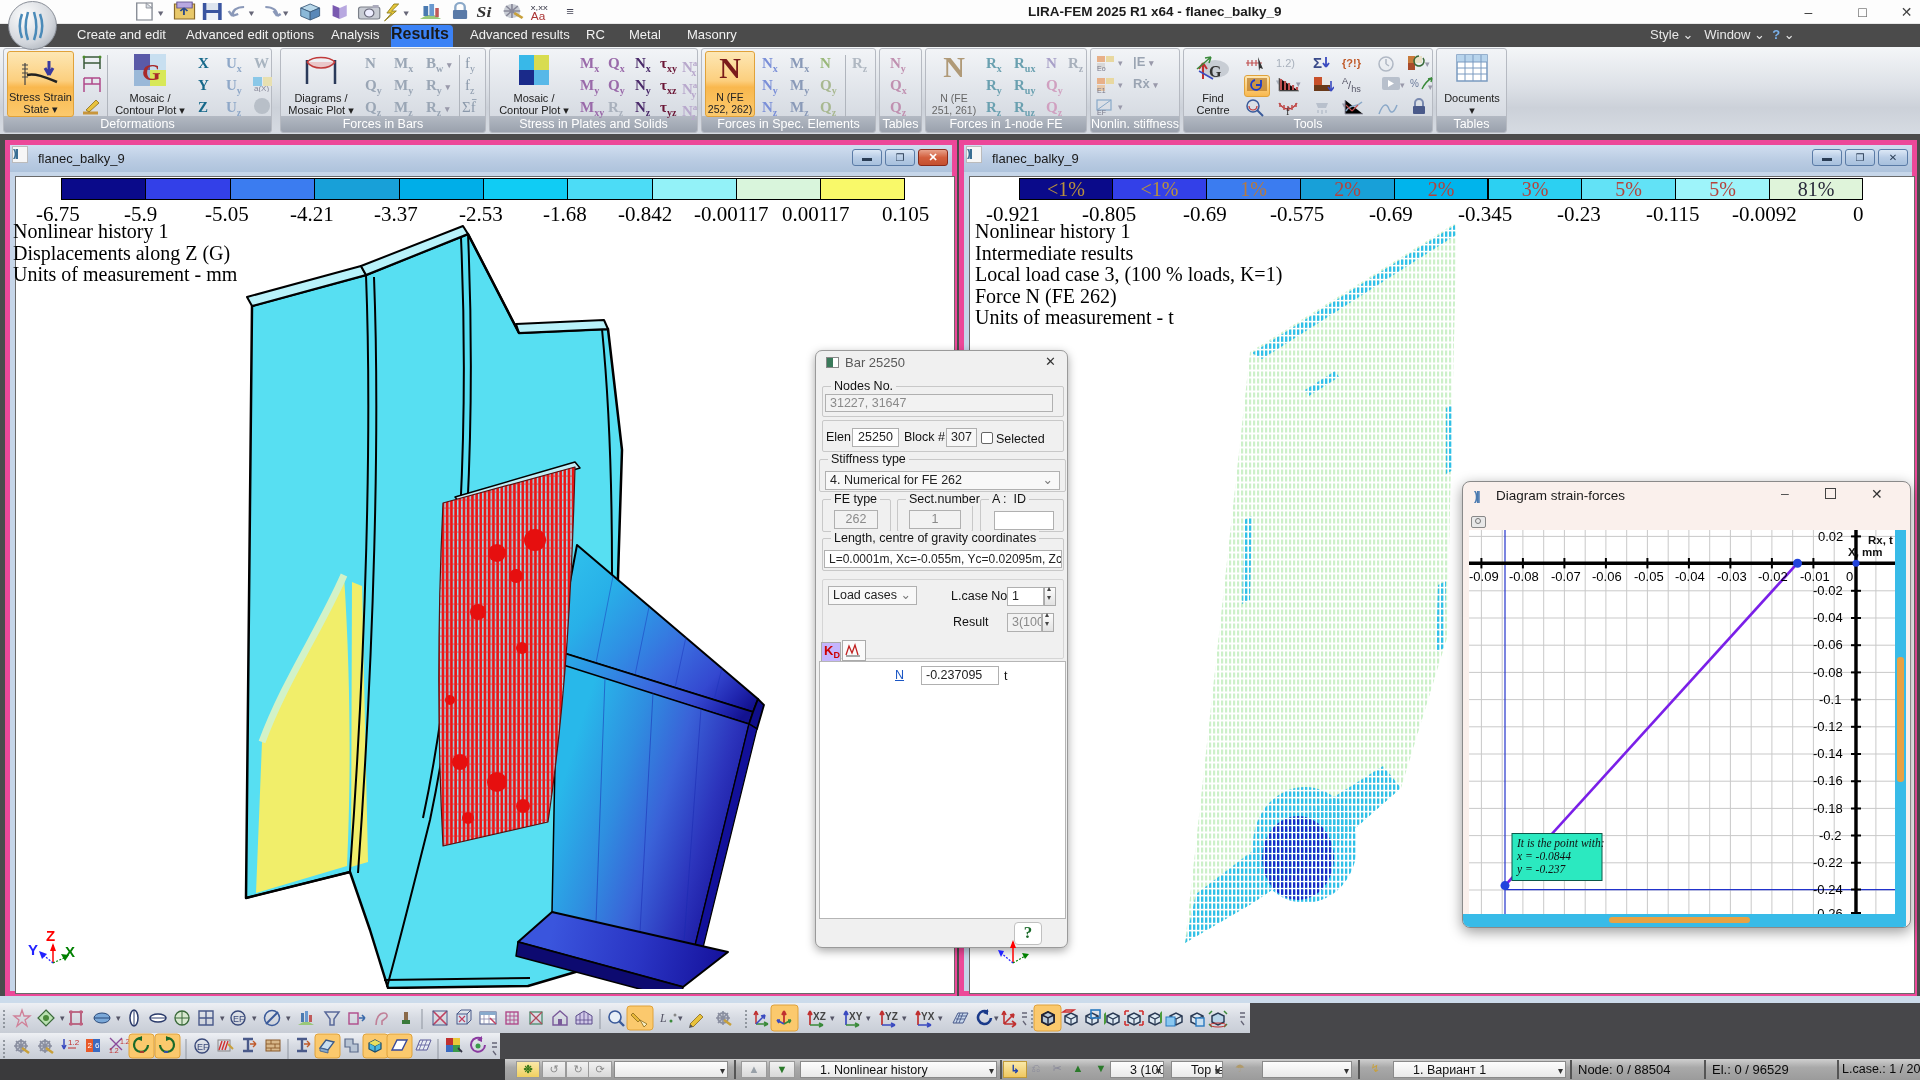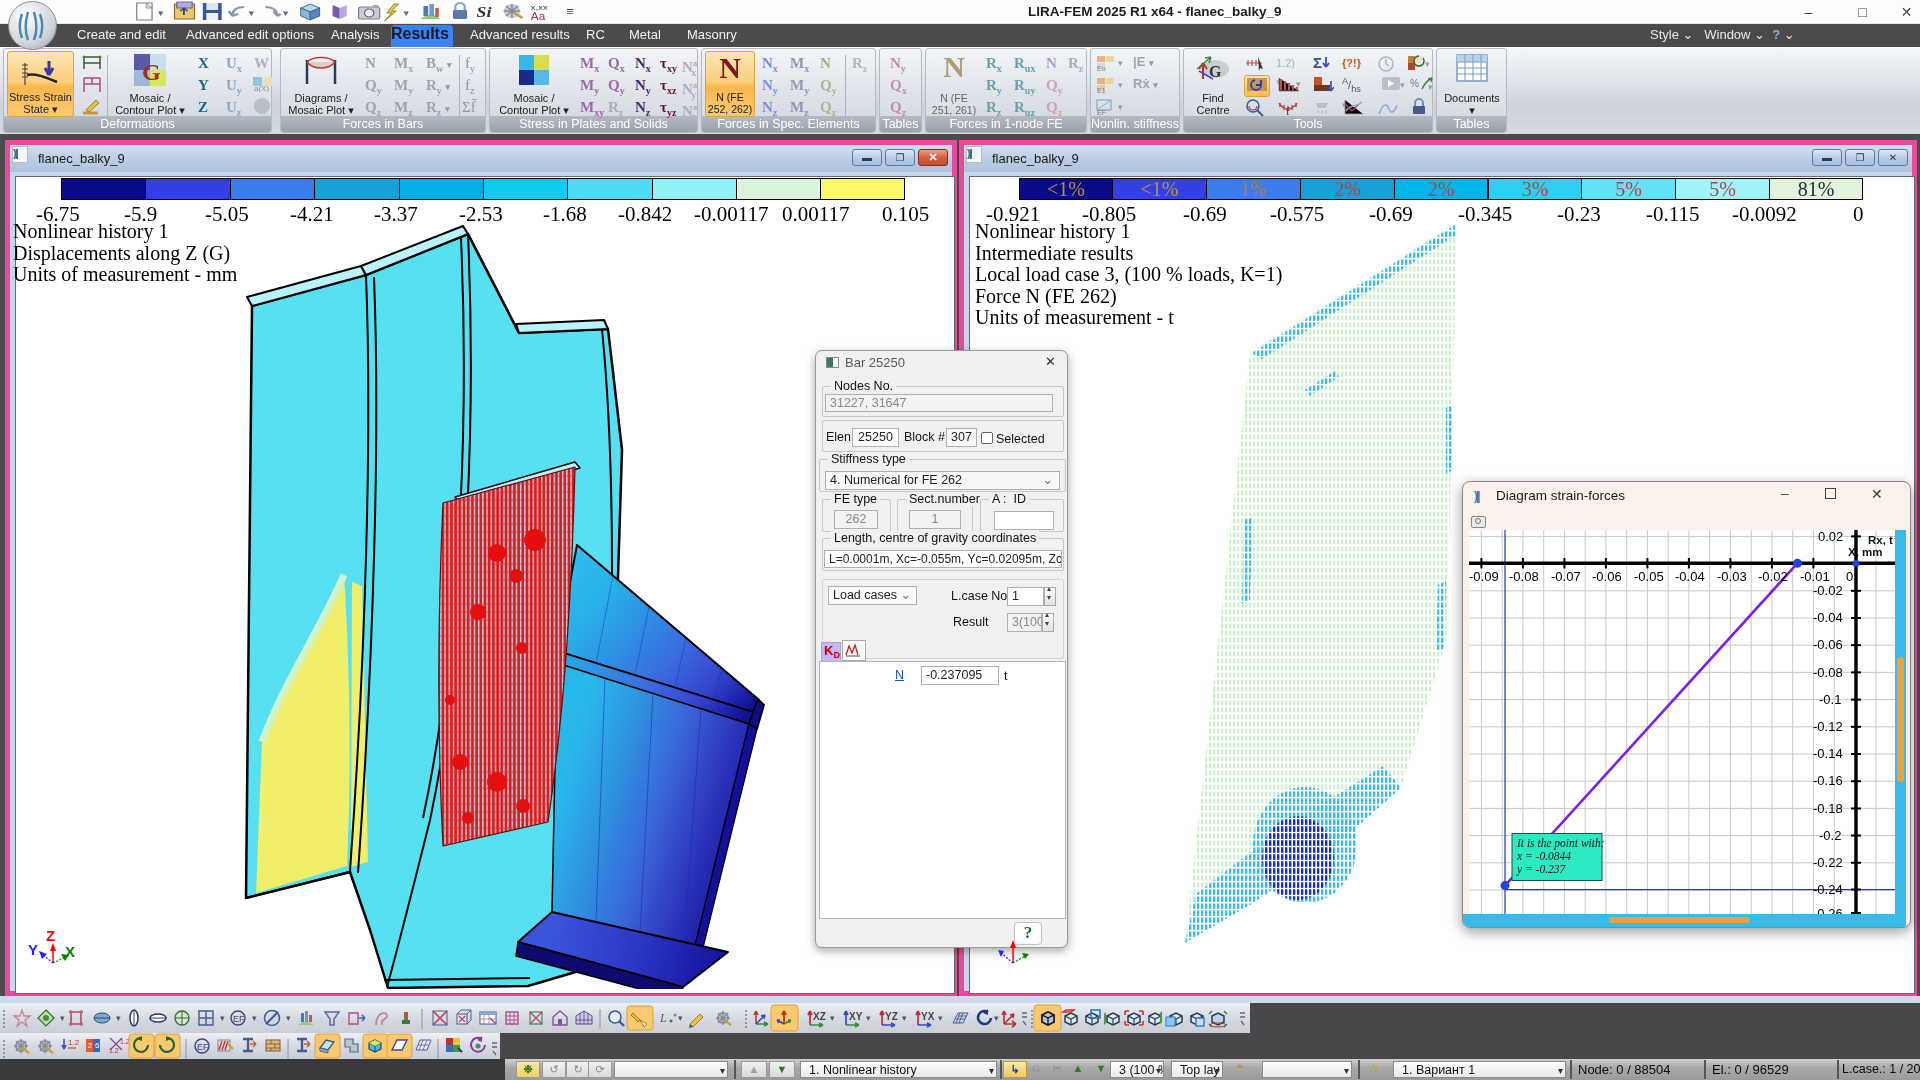--- a/index.html
+++ b/index.html
@@ -41,21 +41,21 @@
 .grp{position:absolute;border:1px solid #c8c8c8;border-radius:2px}
 .grp>span{position:absolute;left:8px;top:-8px;background:#f0f0f0;padding:0 3px}
 .fld{position:absolute;border:1px solid #b0b0b0;background:#fff;font-size:12.5px;color:#222;padding:0 4px;line-height:17px;white-space:nowrap;overflow:hidden}
 .fld.gray{background:#f2f2f2;color:#8a8a8a}
 
 #diagwin{left:1462px;top:481px;width:449px;height:447px;background:#faf0ec;border:1px solid #8a8a8a;border-radius:8px;box-shadow:0 4px 14px rgba(0,0,0,.4);overflow:hidden}
 
 #tools1{left:0;top:1003px;width:1920px;height:30px;background:#47474a}
 #tools2{left:0;top:1033px;width:1920px;height:26px;background:#47474a}
 #statusbar{left:0;top:1059px;width:1920px;height:21px;background:#3a3a3c}
-.combo{position:absolute;background:linear-gradient(#fdfdfd,#e9e9e9);border:1px solid #8a8a8a;font-size:12.5px;color:#111;line-height:17px;padding:0 8px;white-space:nowrap;overflow:hidden}
+.combo{position:absolute;background:linear-gradient(#fdfdfd,#e9e9e9);border:1px solid #8a8a8a;font-size:12.5px;color:#111;line-height:17px;padding:0 19px;white-space:nowrap;overflow:hidden}
 .combo:after{content:"▾";position:absolute;right:2px;top:0;color:#333;font-size:10px}
 .sticon{position:absolute;top:2px;width:24px;height:17px;border:1px solid #9a9a9a;background:linear-gradient(#f2f2f2,#d8d8d8);text-align:center;line-height:15px;font-size:11px}
 .stxt{position:absolute;top:3px;font-size:13px;color:#0a0a0a;white-space:nowrap}
 .ssep{position:absolute;top:1px;width:2px;height:19px;background:#555}
 .spin{width:12px;height:19px;border:1px solid #aaa;background:linear-gradient(#fcfcfc,#e2e2e2)}
 .spin:before{content:"▴";position:absolute;left:2px;top:-4px;font-size:8px;color:#444}
 .spin:after{content:"▾";position:absolute;left:2px;top:5px;font-size:8px;color:#444}
 #bardlg>div{font-size:12.5px}
 </style></head>
 <body>

